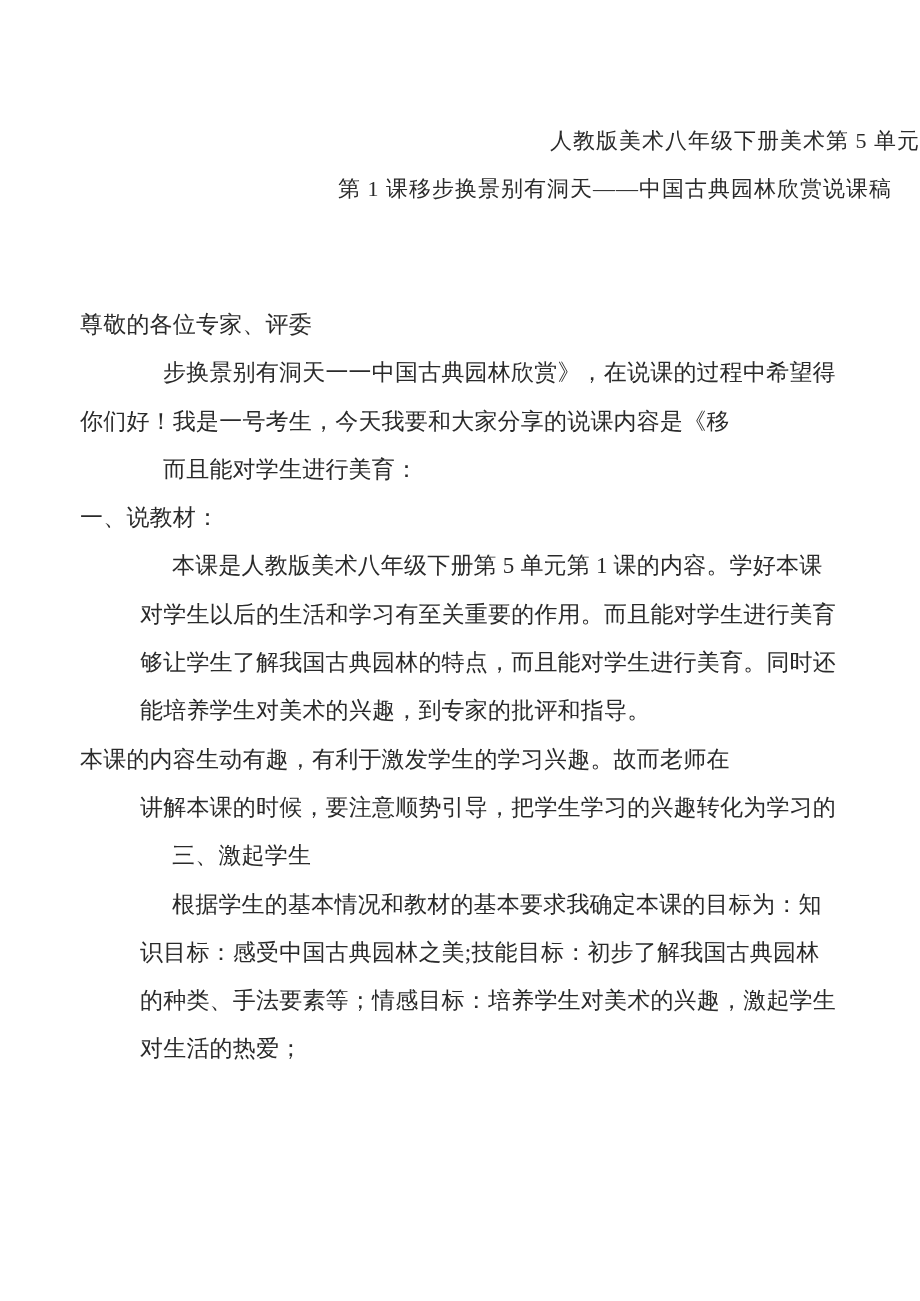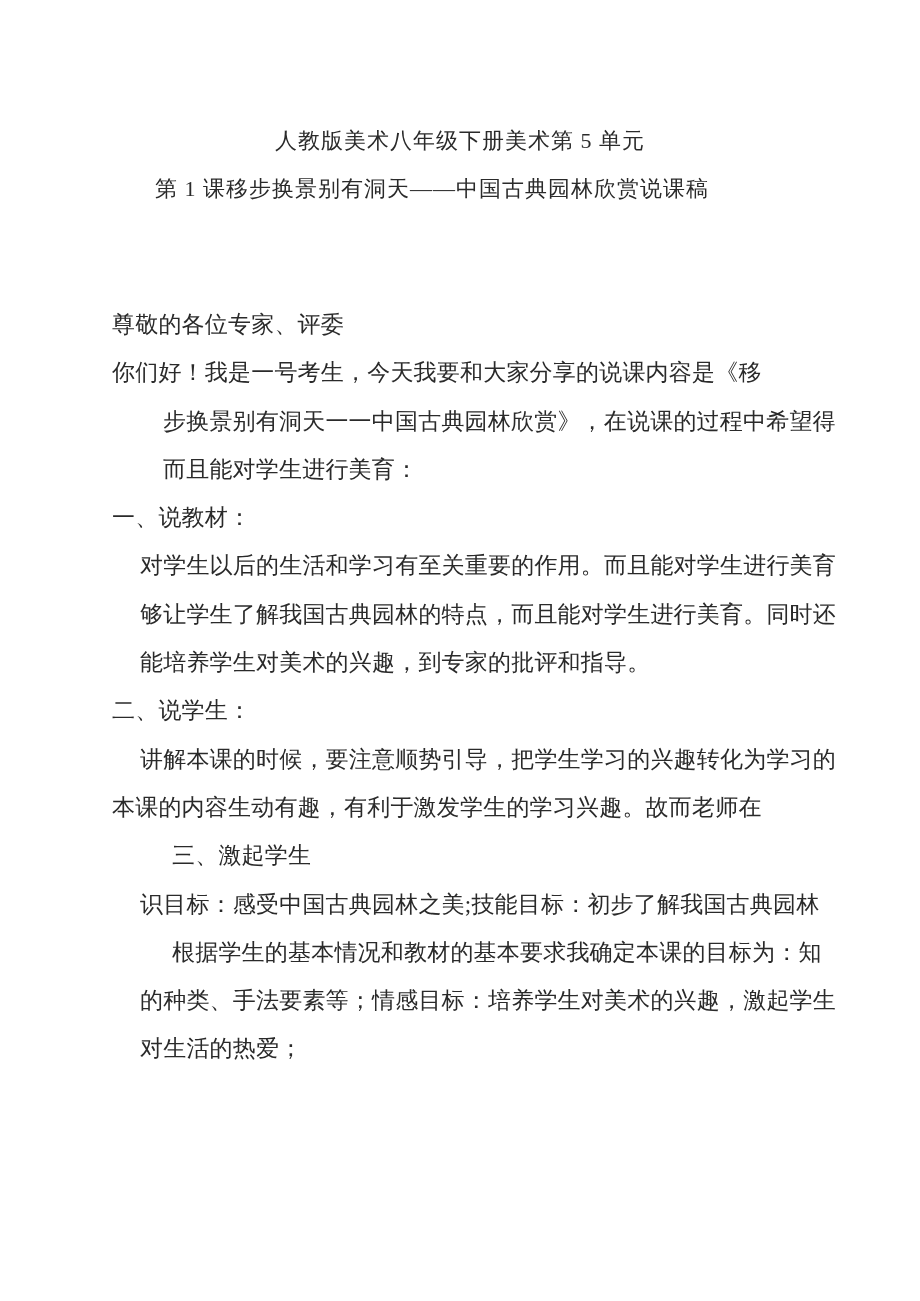--- a/index.html
+++ b/index.html
@@ -16,70 +16,70 @@
     overflow: hidden;
     font-family: "Liberation Serif", "DejaVu Serif", serif;
     color: #2a2a2a;
   }
   .titles {
     padding-top: 117px;
   }
   .t-line {
     height: 48px;
     line-height: 48px;
-    text-align: center;
+    text-align: right;
     font-size: 22px;
     letter-spacing: 1px;
     white-space: nowrap;
   }
   .t-line.shift-left {
     position: relative;
     left: -28px;
   }
   .gap-after-title {
     height: 88px;
   }
   .line {
     box-sizing: border-box;
     height: 48.3px;
     line-height: 48.3px;
     font-size: 23px;
     letter-spacing: 0.2px;
     white-space: nowrap;
   }
   
-  .ind-a { padding-left: 112px; } 
+  .ind-a { padding-left: 80px; } 
   .ind-b { padding-left: 163px; } 
   .ind-c { padding-left: 140px; } 
   .ind-d { padding-left: 172px; } 
 </style>
 </head>
 <body>
 
 <div class="page">
 
   <div class="titles">
     <div class="t-line">人教版美术八年级下册美术第 5 单元</div>
     <div class="t-line shift-left">第 1 课移步换景别有洞天——中国古典园林欣赏说课稿</div>
   </div>
 
   <div class="gap-after-title"></div>
 
   <div>
     <div class="line ind-a">尊敬的各位专家、评委</div>
+    <div class="line ind-b">步换景别有洞天一一中国古典园林欣赏》，在说课的过程中希望得</div>
     <div class="line ind-a">你们好！我是一号考生，今天我要和大家分享的说课内容是《移</div>
-    <div class="line ind-b">步换景别有洞天一一中国古典园林欣赏》，在说课的过程中希望得</div>
     <div class="line ind-b">而且能对学生进行美育：</div>
     <div class="line ind-a">一、说教材：</div>
+    <div class="line ind-d">本课是人教版美术八年级下册第 5 单元第 1 课的内容。学好本课</div>
     <div class="line ind-c">对学生以后的生活和学习有至关重要的作用。而且能对学生进行美育</div>
     <div class="line ind-c">够让学生了解我国古典园林的特点，而且能对学生进行美育。同时还</div>
     <div class="line ind-c">能培养学生对美术的兴趣，到专家的批评和指导。</div>
-    <div class="line ind-a">二、说学生：</div>
+    <div class="line ind-a">本课的内容生动有趣，有利于激发学生的学习兴趣。故而老师在</div>
     <div class="line ind-c">讲解本课的时候，要注意顺势引导，把学生学习的兴趣转化为学习的</div>
-    <div class="line ind-a">本课的内容生动有趣，有利于激发学生的学习兴趣。故而老师在</div>
     <div class="line ind-d">三、激起学生</div>
+    <div class="line ind-d">根据学生的基本情况和教材的基本要求我确定本课的目标为：知</div>
     <div class="line ind-c">识目标：感受中国古典园林之美;技能目标：初步了解我国古典园林</div>
-    <div class="line ind-d">根据学生的基本情况和教材的基本要求我确定本课的目标为：知</div>
     <div class="line ind-c">的种类、手法要素等；情感目标：培养学生对美术的兴趣，激起学生</div>
     <div class="line ind-c">对生活的热爱；</div>
   </div>
 
 </div>
 
 </body></html>

